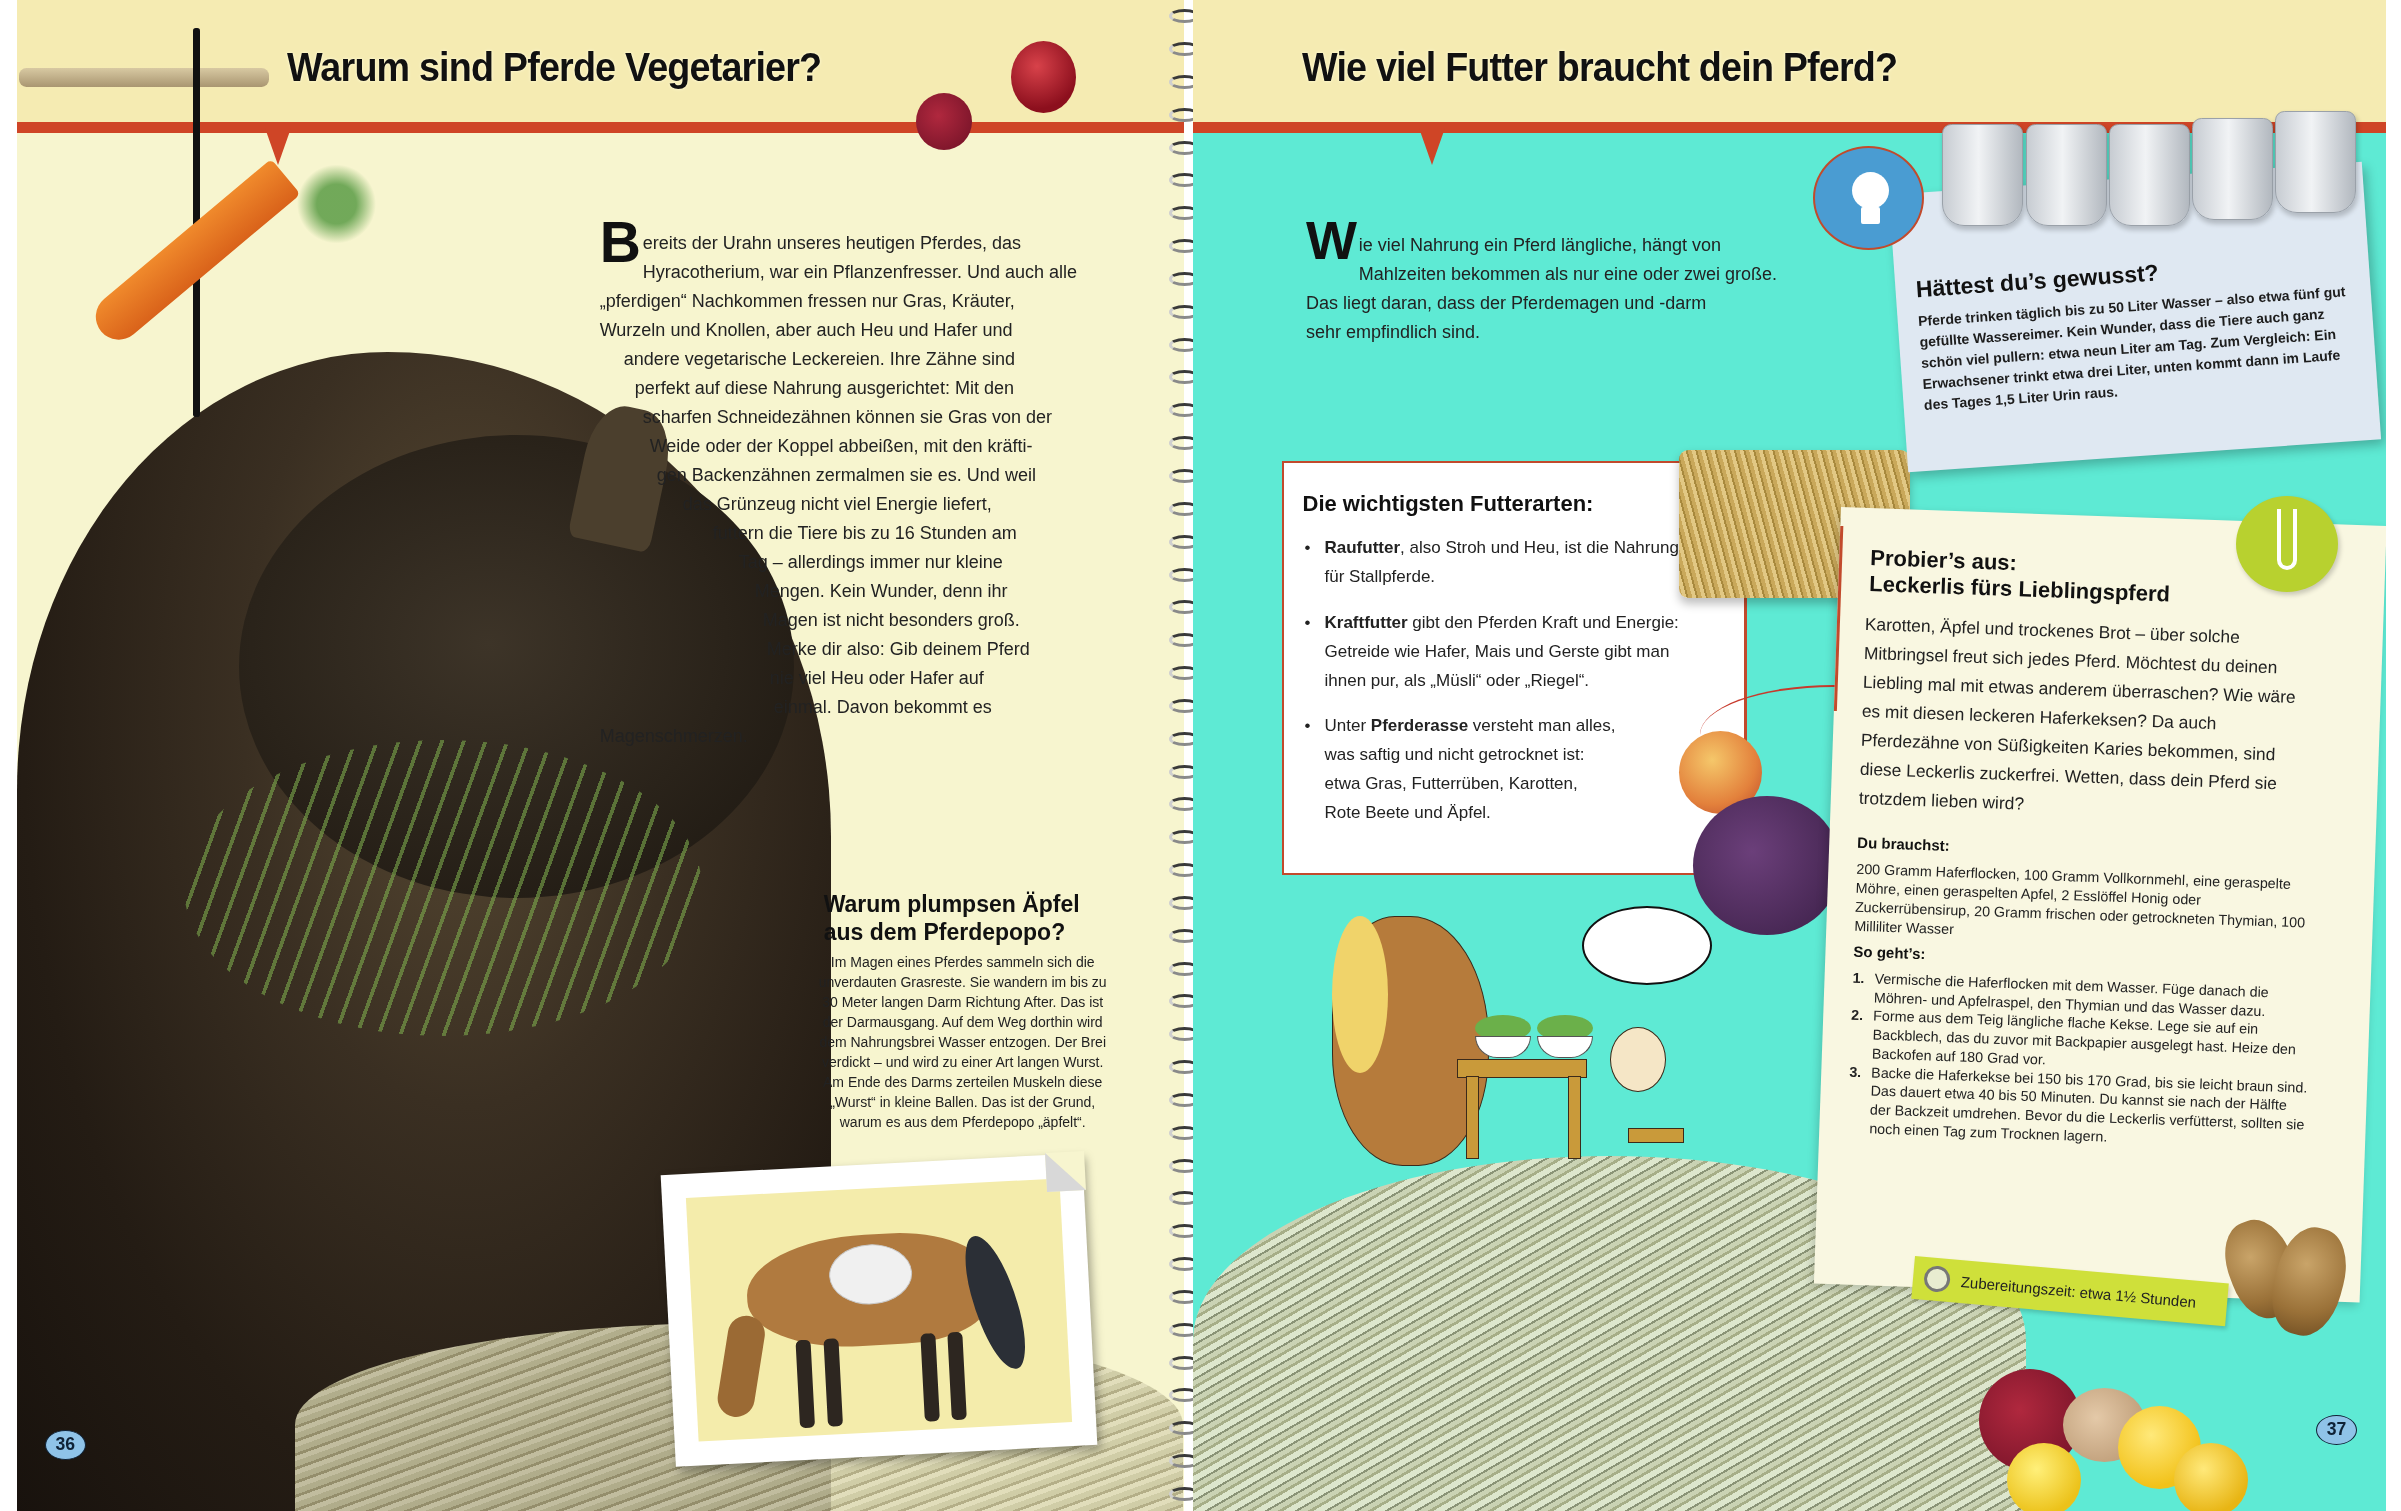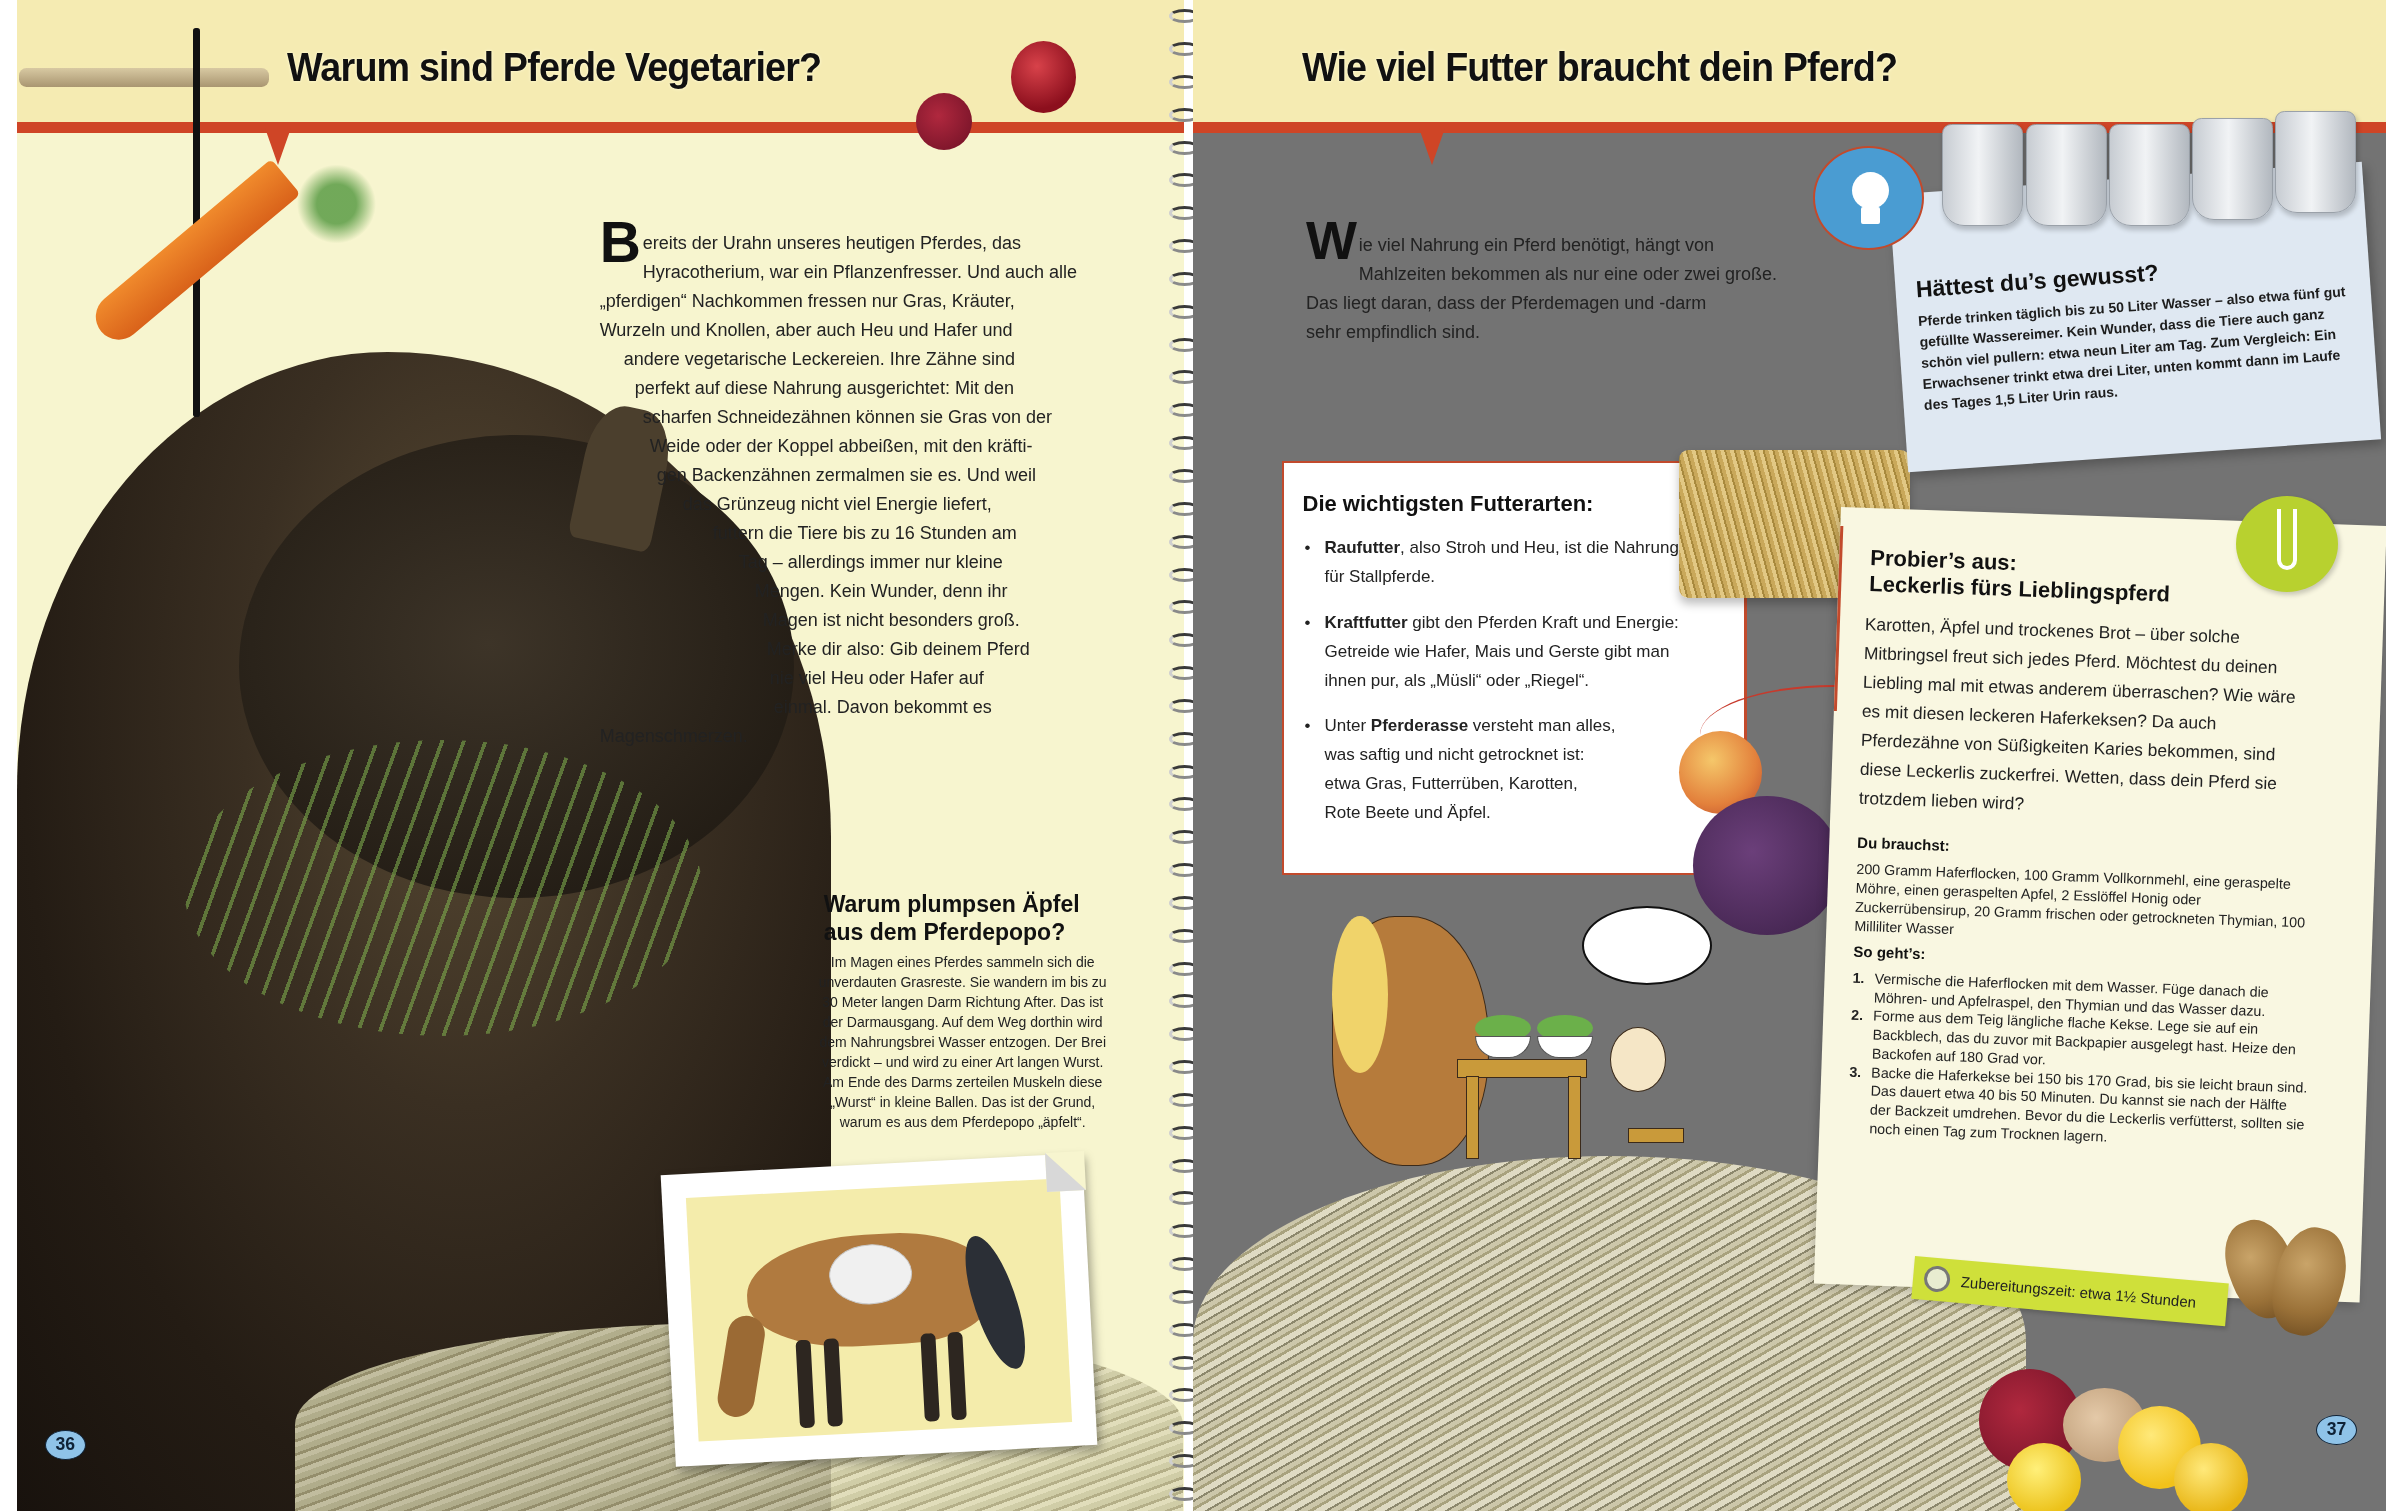--- a/index.html
+++ b/index.html
@@ -4,21 +4,21 @@
 <style>
   * { box-sizing: border-box; margin: 0; padding: 0; }
   html, body { width: 2401px; height: 1512px; overflow: hidden; background: #ffffff; }
   body { font-family: "DejaVu Sans", sans-serif; color: #1b1b1b; position: relative; }
 
   .spread { position: absolute; left: 0; top: 0; width: 2401px; height: 1512px; }
 
   
   .page-left { position: absolute; left: 16.7px; top: 0; width: 1167px; height: 1512px; background: #f7f5cf; overflow: hidden; padding-left: 34px; }
   .page-left .header-band { position: absolute; left: 0; top: 0; width: 100%; height: 130px; background: #f5ebb2; }
-  .page-right { position: absolute; left: 1193px; top: 0; width: 1193px; height: 1512px; background: #737373; overflow: hidden; }
+  .page-right { position: absolute; left: 1193px; top: 0; width: 1193px; height: 1512px; background: #5eead4; overflow: hidden; }
   .page-right .header-band { position: absolute; left: 0; top: 0; width: 100%; height: 130px; background: #f5ebb2; }
 
   .rule { position: absolute; top: 122px; height: 11px; background: #cf4526; }
   .rule-notch { position: absolute; top: 128px; width: 0; height: 0; border-left: 13px solid transparent; border-right: 13px solid transparent; border-top: 37px solid #cf4526; }
 
   .page-title { position: absolute; top: 44px; font-family: "Liberation Sans", sans-serif; font-weight: 700; font-size: 41px; letter-spacing: -0.9px; color: #111; text-shadow: 0 0 3.7px #fff8d0, 0 0 1.9px #fff8d0; transform: scaleX(0.92); transform-origin: left top; }
 
   
   .horse-photo { position: absolute; left: 0; top: 352px; width: 814px; height: 1166px; border-radius: 46% 55% 0 0 / 38% 42% 0 0;
     background: radial-gradient(ellipse at 55% 30%, #5a4b34 0%, #3a2f22 35%, #241c14 70%, #18120d 100%); }
@@ -259,21 +259,21 @@
     <div class="header-band"></div>
     <div class="rule" style="left:0;width:100%;"></div>
     <div class="rule-notch" style="left:226px;"></div>
 
     <h1 class="page-title" style="left:109px;">Wie viel Futter braucht dein Pferd?</h1>
 
     <div class="hay-right"></div>
 
     <div class="intro-right">
       <span class="dropcap">W</span>
-      <span class="line" style="display:block;padding-top:13px;white-space:nowrap;">ie viel Nahrung ein Pferd benötigt, hängt von</span>
+      <span class="line" style="display:block;padding-top:13px;white-space:nowrap;">ie viel Nahrung ein Pferd längliche, hängt von</span>
       <span class="line" style="display:block;white-space:nowrap;">Mahlzeiten bekommen als nur eine oder zwei große.</span>
       <span class="line" style="display:block;white-space:nowrap;">Das liegt daran, dass der Pferdemagen und -darm</span>
       <span class="line" style="display:block;white-space:nowrap;">sehr empfindlich sind.</span>
     </div>
 
     <div class="feed-box">
       <h3>Die wichtigsten Futterarten:</h3>
       <ul class="feed-list">
         <li><span></span><b>Raufutter</b><span>, also Stroh und Heu, ist die Nahrungsgrundlage für Stallpferde.</span></li>
         <li style="width:407px;"><span></span><b>Kraftfutter</b><span> gibt den Pferden Kraft und Energie: Getreide wie Hafer, Mais und Gerste gibt man ihnen pur, als „Müsli“ oder „Riegel“.</span></li>

